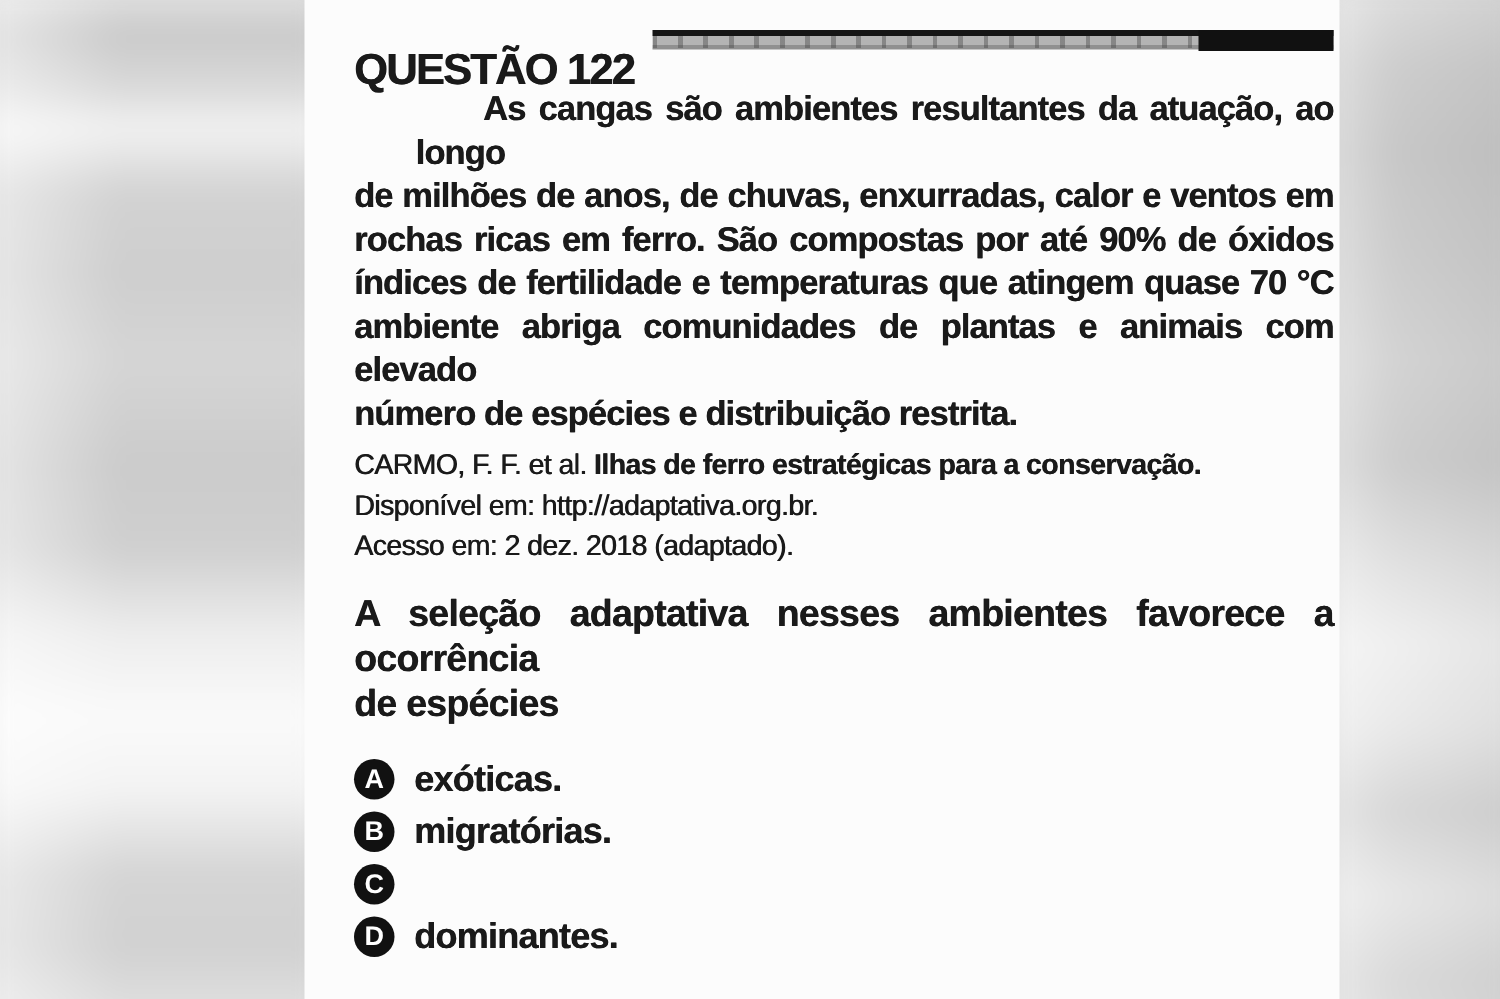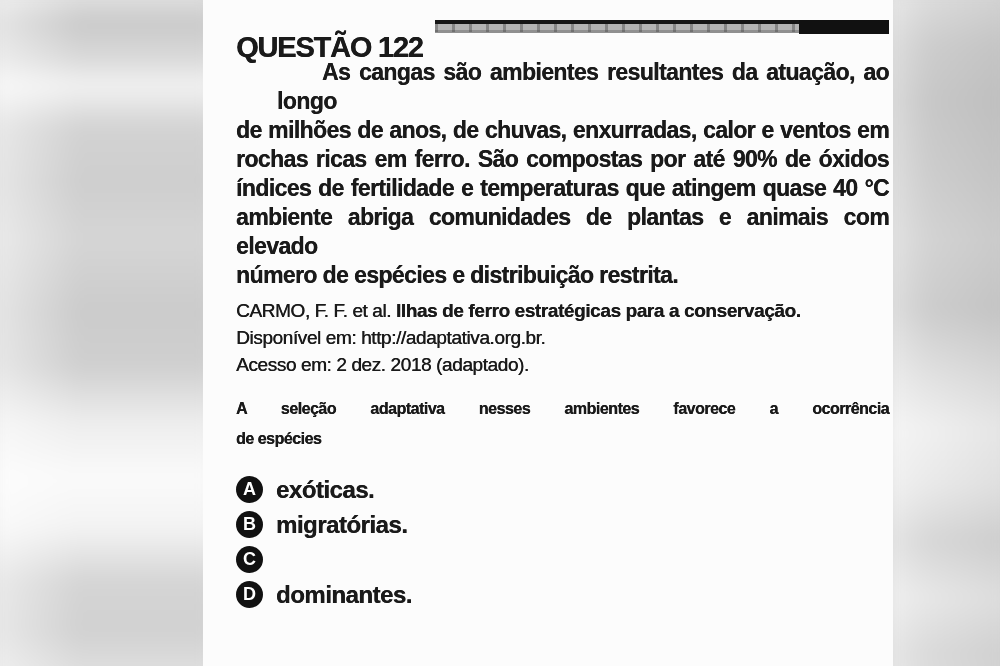--- a/index.html
+++ b/index.html
@@ -112,21 +112,21 @@
     font-weight: 400;
     text-shadow: 0.45px 0 currentColor;
   }
   .cit-title {
     font-weight: 700;
     text-shadow: 0.3px 0 currentColor;
   }
   
   .stem {
     margin-top: 16px;
-    font-size: 16px;
+    font-size: 25px;
     line-height: 30px;
     font-weight: 700;
     letter-spacing: -0.5px;
   }
   .stem .jline:last-child { text-align-last: left; }
   
   .options { margin-top: 18px; }
   .option {
     display: flex;
     align-items: center;
@@ -166,21 +166,21 @@
       <span class="qtitle">QUESTÃO 122</span>
       <span class="hbar">
         <span class="hbar-endcap"></span>
       </span>
     </div>
 
     <div class="passage">
       <div class="jline">As cangas são ambientes resultantes da atuação, ao longo</div>
       <div class="jline">de milhões de anos, de chuvas, enxurradas, calor e ventos em</div>
       <div class="jline">rochas ricas em ferro. São compostas por até 90% de óxidos</div>
-      <div class="jline">índices de fertilidade e temperaturas que atingem quase 40 °C</div>
+      <div class="jline">índices de fertilidade e temperaturas que atingem quase 70 °C</div>
       <div class="jline">ambiente abriga comunidades de plantas e animais com elevado</div>
       <div class="jline">número de espécies e distribuição restrita.</div>
     </div>
 
     <div class="citation">
       <div><span class="cit-regular">CARMO, F. F. et al. </span><span class="cit-title">Ilhas de ferro estratégicas para a conservação.</span></div>
       <div class="cit-regular">Disponível em: http://adaptativa.org.br.</div>
       <div class="cit-regular">Acesso em: 2 dez. 2018 (adaptado).</div>
     </div>
 

